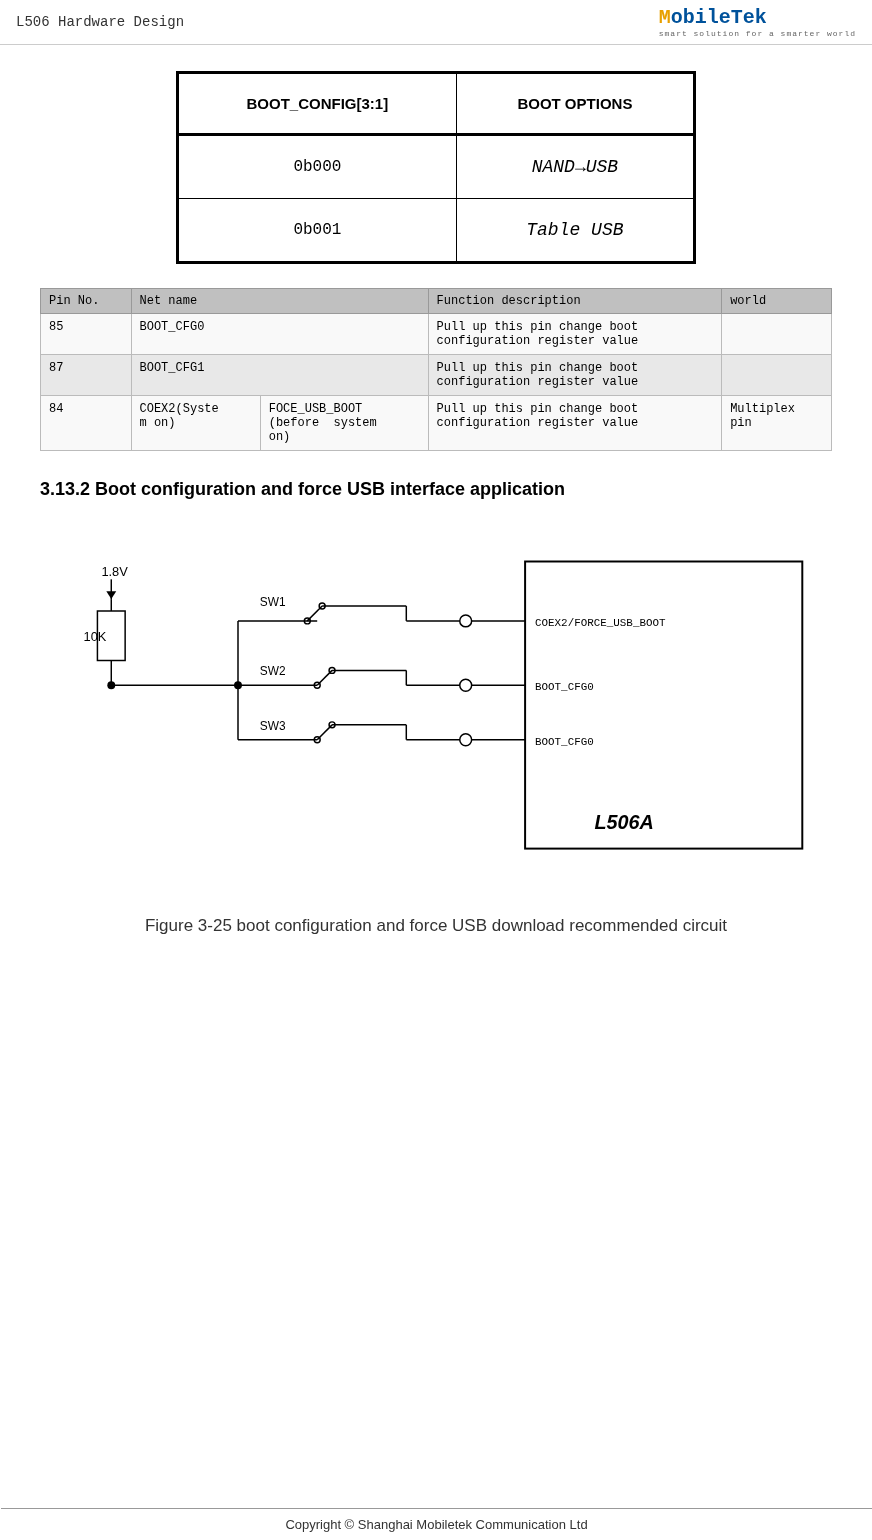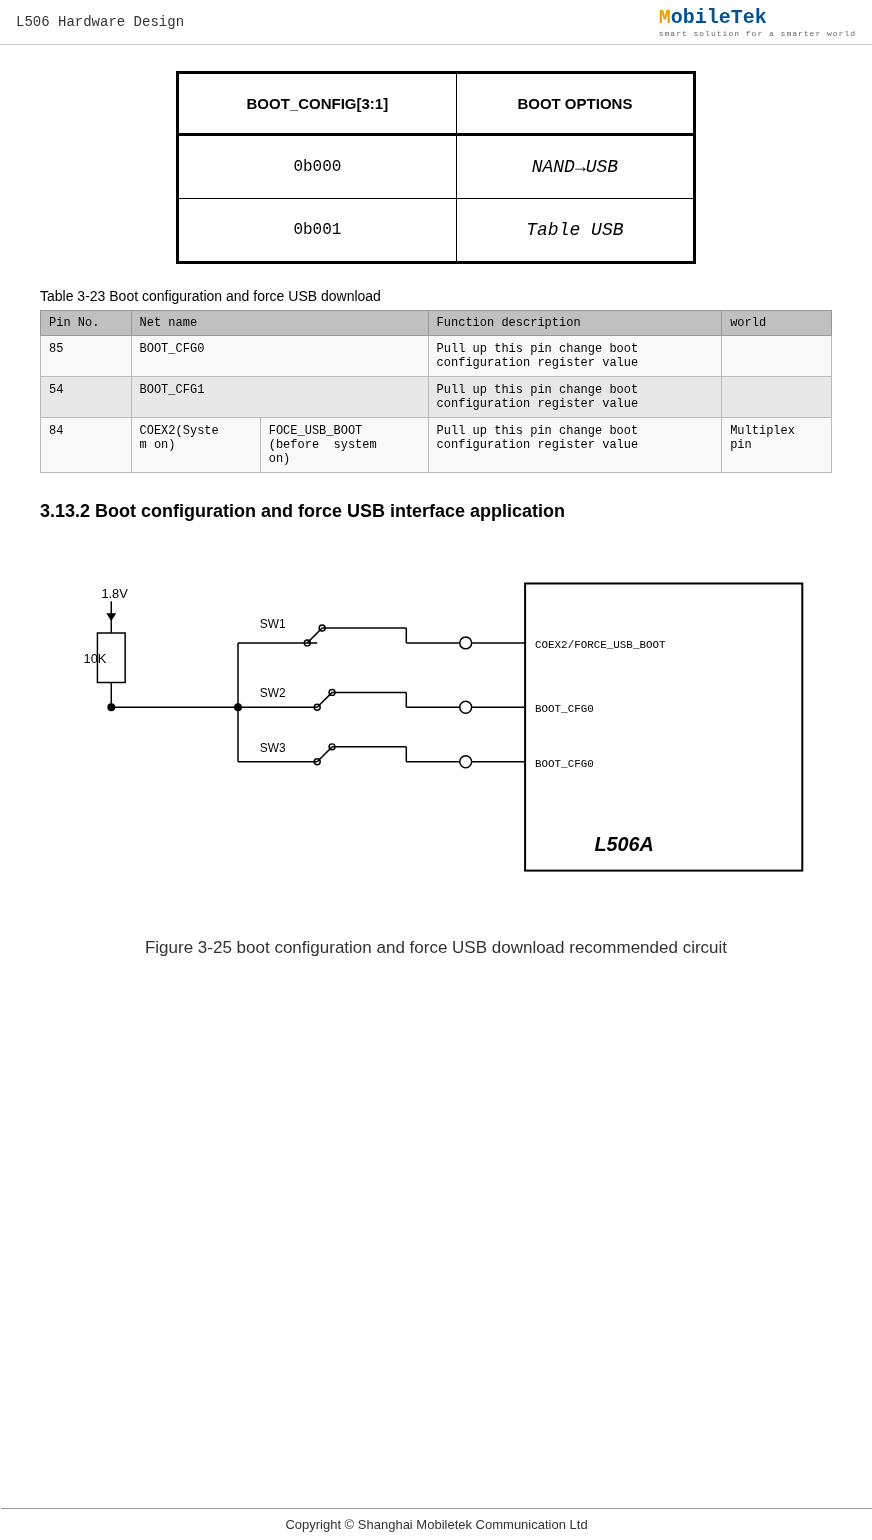--- a/index.html
+++ b/index.html
@@ -203,40 +203,39 @@
         </tr>
         <tr class="data-row">
           <td>0b001</td>
           <td>Table USB</td>
         </tr>
       </tbody>
         </table>
     </div>
   </div>
 
-  <div class="table-caption">Table 3-23 Boot configuration and force USB download</div>
 
   <table class="data-table">
     <thead>
       <tr>
         <th>Pin No.</th>
         <th colspan="2">Net name</th>
         <th>Function description</th>
         <th>world</th>
       </tr>
     </thead>
     <tbody>
       <tr>
         <td class="mono">85</td>
         <td colspan="2" class="mono">BOOT_CFG0</td>
         <td class="mono">Pull up this pin change boot<br>configuration register value</td>
         <td></td>
       </tr>
       <tr>
-        <td class="mono">54</td>
+        <td class="mono">87</td>
         <td colspan="2" class="mono">BOOT_CFG1</td>
         <td class="mono">Pull up this pin change boot<br>configuration register value</td>
         <td></td>
       </tr>
       <tr>
         <td class="mono">84</td>
         <td class="mono">COEX2(Syste<br>m on)</td>
         <td class="mono">FOCE_USB_BOOT<br>(before&nbsp; system<br>on)</td>
         <td class="mono">Pull up this pin change boot<br>configuration register value</td>
         <td class="mono">Multiplex<br>pin</td>

